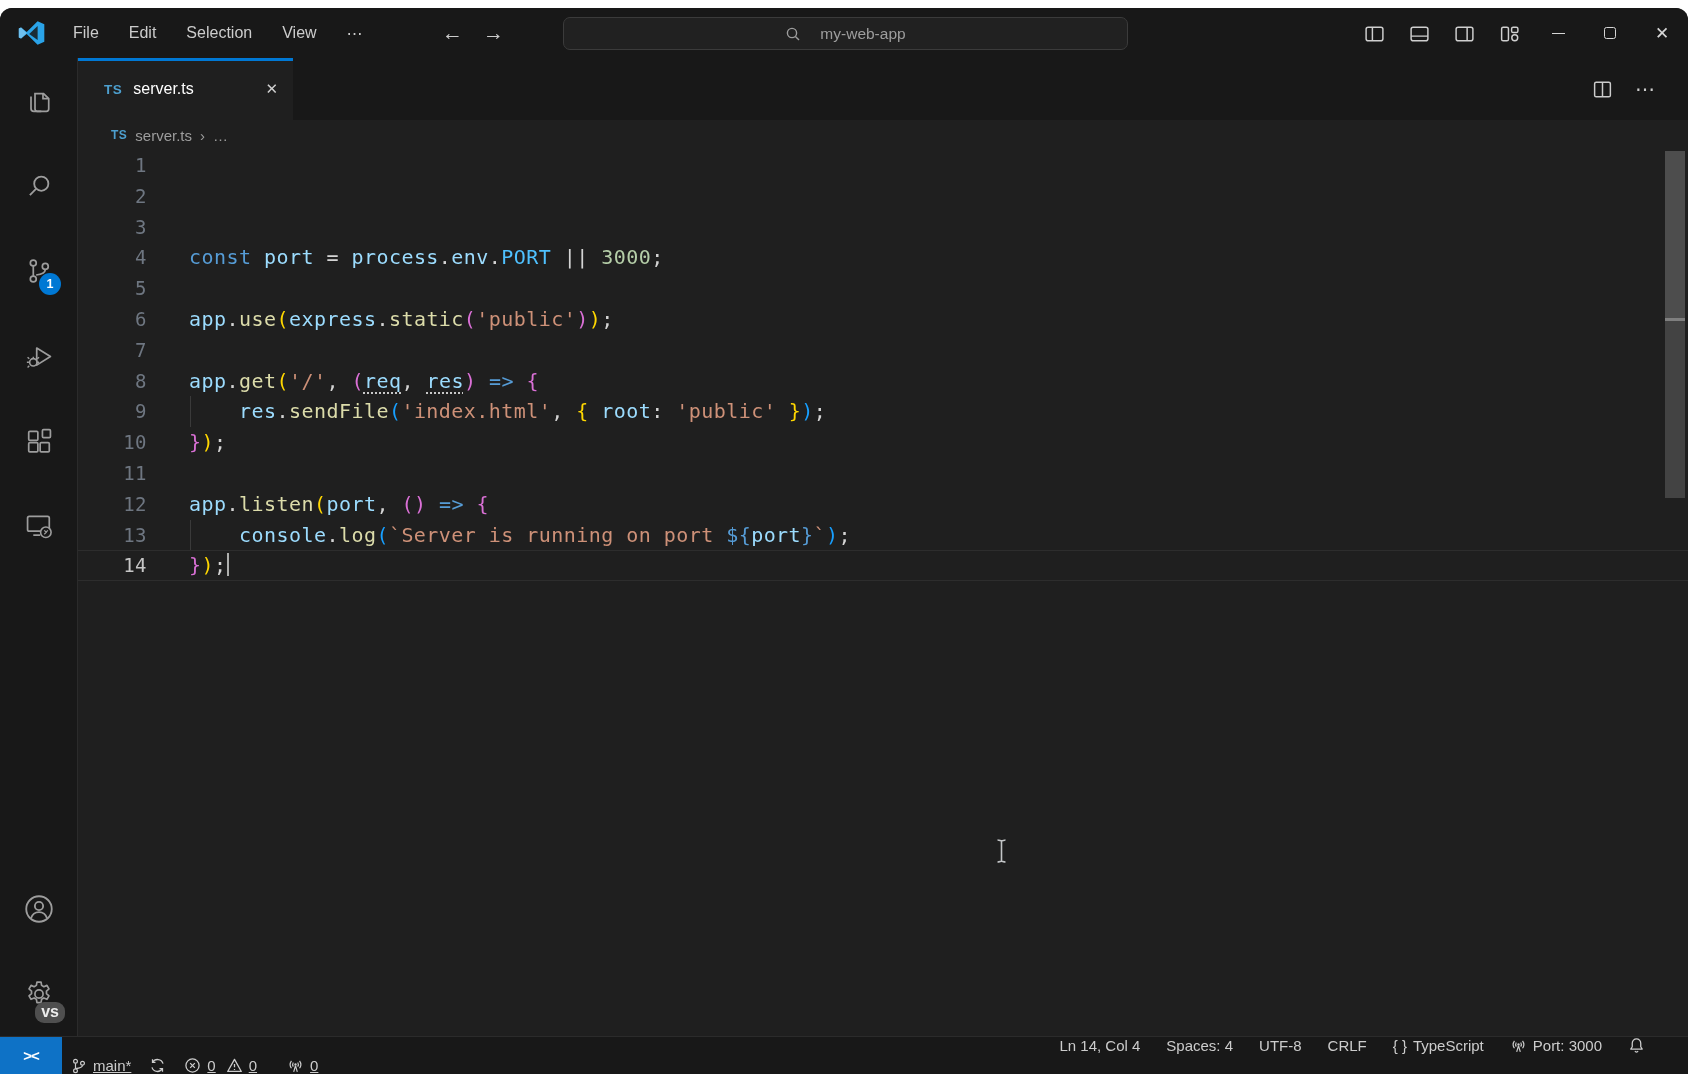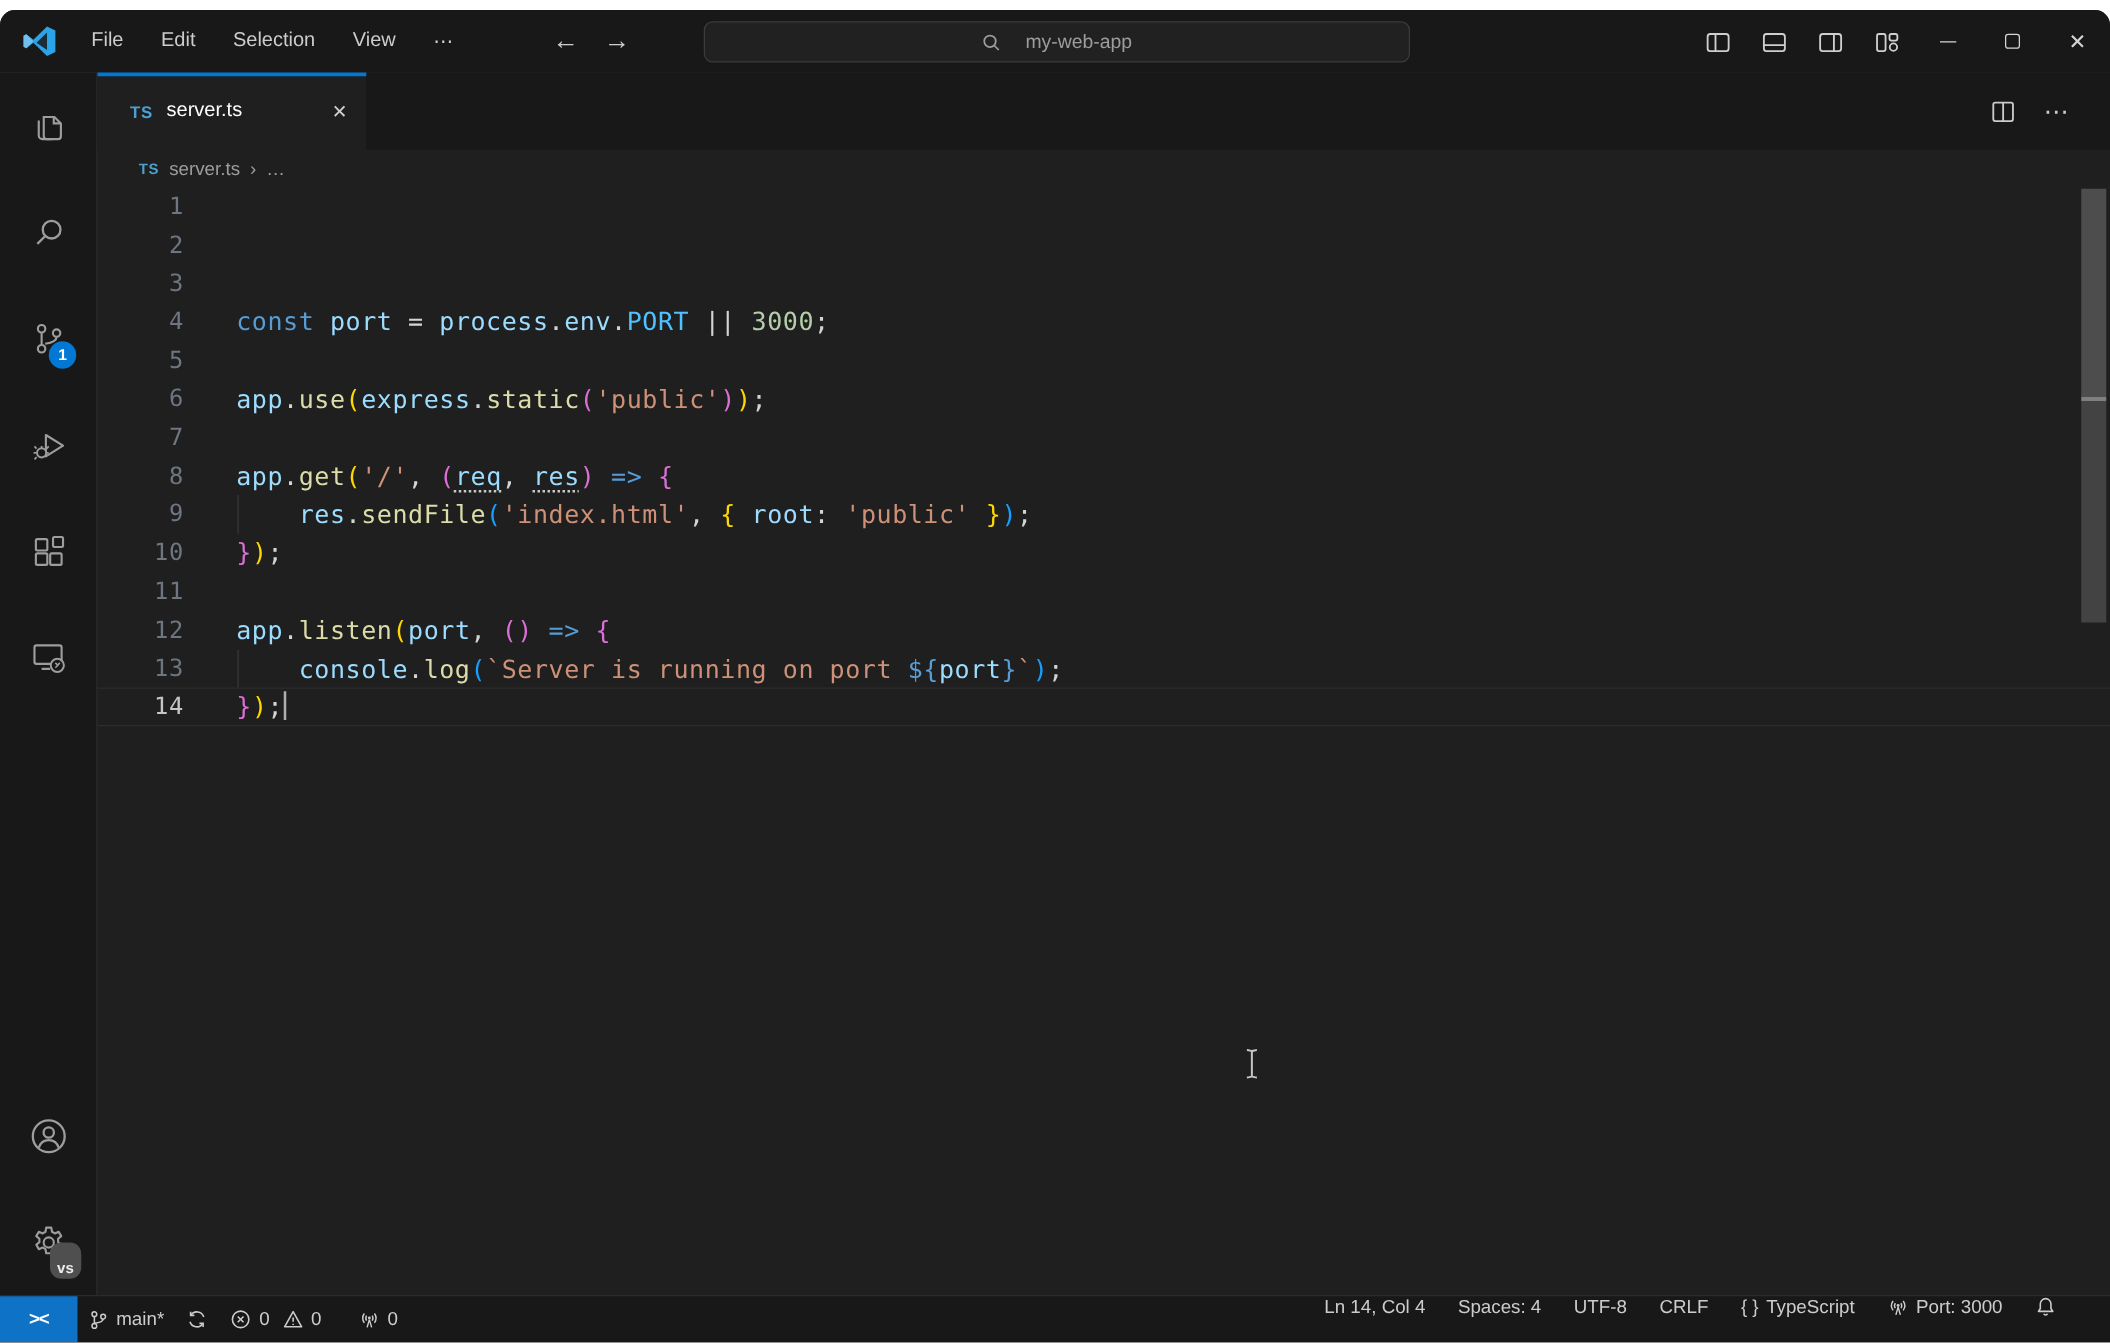--- a/index.html
+++ b/index.html
@@ -23,22 +23,22 @@
   .max-box { width:12px; height:12px; border:1.4px solid #d6d6d6; border-radius:2.5px; }
   .min-line { width:13px; border-top:1.6px solid #d6d6d6; display:inline-block; }
 
   
   .main { display:flex; height:978px; }
   .activitybar { width:78px; background:#181818; border-right:1px solid #2b2b2b; display:flex; flex-direction:column; }
   .ab-item { position:relative; width:78px; height:85px; display:flex; align-items:center; justify-content:center; color:#9d9d9d; }
   .ab-spacer { flex:1; }
   .ab-badge { position:absolute; right:17px; top:45px; min-width:22px; height:22px; border-radius:11px; background:#0078d4;
               color:#fff; font-size:12.5px; display:flex; align-items:center; justify-content:center; font-weight:bold; }
-  .vs-badge { position:absolute; right:13px; bottom:13px; padding:13px 6px 2px; background:#4f4f4f; border-radius:9px;
-              color:#ececec; font-size:12px; font-weight:bold; }
+  .vs-badge { position:absolute; right:13px; bottom:13px; padding:1px 6px 2px; background:#4f4f4f; border-radius:9px;
+              color:#ececec; font-size:16px; font-weight:bold; }
 
   .editor-col { flex:1; display:flex; flex-direction:column; background:#1f1f1f; min-width:0; }
   .tabbar { height:62px; background:#181818; display:flex; align-items:stretch; }
   .tab { position:relative; width:215px; background:#1f1f1f; display:flex; align-items:center; padding-left:26px; }
   .tab::before { content:""; position:absolute; top:0; left:0; right:0; height:2.5px; background:#0078d4; }
   .ts-icon { color:#4d9fce; font-weight:bold; font-size:13.5px; letter-spacing:.5px; }
   .tab-label { margin-left:11px; color:#ffffff; font-size:16px; }
   .tab-close { margin-left:auto; margin-right:15px; color:#d0d0d0; font-size:15px; }
   .editor-actions { margin-left:auto; display:flex; align-items:center; gap:22px; padding-right:32px; color:#cccccc; }
   .ea-more { font-size:20px; letter-spacing:1px; }
@@ -61,21 +61,21 @@
   .u { text-decoration:underline dotted #c8c8c8 2px; text-underline-offset:5px; }
   .vscrollbar { position:absolute; right:3px; top:1px; width:20px; height:347px;
       background:linear-gradient(#4d4d4d 0 48%, #7f7f7f 48% 49%, #434343 49% 100%); }
   .ibeam { position:absolute; left:916px; top:688px; }
 
   
   .statusbar { height:38px; background:#181818; border-top:1px solid #2b2b2b; display:flex; align-items:stretch; font-size:15px; color:#cccccc; }
   .remote { width:62px; background:#0e72c6; color:#fff; display:flex; align-items:center; justify-content:center;
             font-weight:bold; font-size:15px; letter-spacing:-1px; }
   .sb-item { display:flex; align-items:center; gap:6px; padding:0 9px; }
-  .sb-left { display:flex; align-items:center; }
+  .sb-left { display:flex; align-items:flex-end;text-decoration:underline; }
   .sb-right { margin-left:auto; display:flex; align-items:flex-start; padding-right:30px; }
   .sb-right .sb-item { padding:0 13px; }
   svg.icn { display:block; }
 </style>
 </head>
 <body>
 
 <div class="window">
 
   <div class="titlebar">

